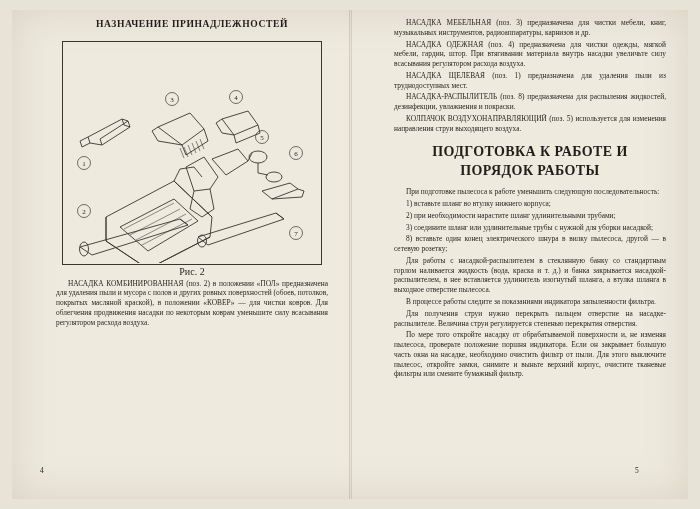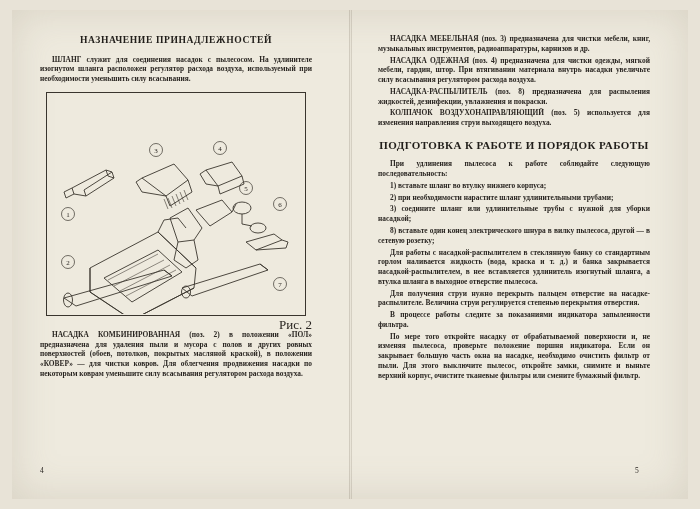--- a/index.html
+++ b/index.html
@@ -32,50 +32,50 @@
   .gutter {
     position: absolute;
     left: 349px;
     top: 10px;
     width: 3px;
     height: 489px;
     background: linear-gradient(to right, rgba(120,110,95,0.35), rgba(190,182,165,0.1), rgba(120,110,95,0.3));
   }
   .col {
     position: absolute;
-    top: 34px;
+    top: 18px;
     width: 272px;
     font-size: 7.4px;
     line-height: 1.32;
     color: #2a2622;
     text-align: justify;
+    margin-left: 16px;
   }
   .col-left { left: 40px; }
   .col-right { left: 378px; }
 
   h1.section {
     font-size: 9.6px;
     font-weight: bold;
     letter-spacing: 0.6px;
     text-align: center;
     margin: 0 0 8px 0;
     color: #211e1a;
   }
   h2.section {
-    font-size: 11px;
+    font-size: 14px;
     font-weight: bold;
     letter-spacing: 0.4px;
     text-align: center;
     margin: 10px 0 7px 0;
     color: #211e1a;
   }
   p {
     margin: 0 0 2px 0;
     text-indent: 12px;
-    font-weight: bold;
   }
 
   
   .figure {
     position: relative;
     width: 272px;
     height: 238px;
     margin: 6px 0 2px 0;
   }
   .fig-frame {
@@ -84,22 +84,22 @@
     top: 2px;
     width: 258px;
     height: 222px;
     border: 1.1px solid #3a352e;
   }
   .fig-caption {
     position: absolute;
     left: 0;
     top: 226px;
     width: 272px;
-    text-align: right;
-    font-size: 13px;
+    text-align: center;
+    font-size: 10px;
   }
   svg.drawing {
     position: absolute;
     left: 6px;
     top: 2px;
   }
   .pgnum {
     position: absolute;
     font-size: 7.5px;
     color: #2a2622;
@@ -112,21 +112,20 @@
 </style>
 </head>
 <body>
 
 <div class="page">
   <div class="paper"></div>
   <div class="gutter"></div>
 
   <div class="col col-left">
     <h1 class="section">НАЗНАЧЕНИЕ ПРИНАДЛЕЖНОСТЕЙ</h1>
-    <p>ШЛАНГ служит для соединения насадок с пылесосом. На удлинителе изогнутом шланга расположен регулятор расхода воздуха, используемый при необходимости уменьшить силу всасывания.</p>
 
     <div class="figure">
       <div class="fig-frame"></div>
       <svg class="drawing" width="258" height="222" viewBox="0 0 258 222">
         <g fill="none" stroke="#3a352e" stroke-width="0.9">
 
           <path d="M26 96 L60 78 L66 80 L68 86 L40 104 L28 102 Z"></path>
           <path d="M60 78 L62 84 L68 86"></path>
           <path d="M40 104 L38 98 L66 80"></path>
 
@@ -207,33 +206,34 @@
       </svg>
       <div class="fig-caption">Рис. 2</div>
     </div>
 
     <p>НАСАДКА КОМБИНИРОВАННАЯ (поз. 2) в положении «ПОЛ» предназначена для удаления пыли и мусора с полов и других ровных поверхностей (обоев, потолков, покрытых масляной краской), в положении «КОВЕР» — для чистки ковров. Для облегчения продвижения насадки по некоторым коврам уменьшите силу всасывания регулятором расхода воздуха.</p>
   </div>
 
   <div class="col col-right">
     <p>НАСАДКА МЕБЕЛЬНАЯ (поз. 3) предназначена для чистки мебели, книг, музыкальных инструментов, радиоаппаратуры, карнизов и др.</p>
     <p>НАСАДКА ОДЕЖНАЯ (поз. 4) предназначена для чистки одежды, мягкой мебели, гардин, штор. При втягивании материала внутрь насадки увеличьте силу всасывания регулятором расхода воздуха.</p>
+    <p>НАСАДКА ЩЕЛЕВАЯ (поз. 1) предназначена для удаления пыли из труднодоступных мест.</p>
     <p>НАСАДКА-РАСПЫЛИТЕЛЬ (поз. 8) предназначена для распыления жидкостей, дезинфекции, увлажнения и покраски.</p>
     <p>КОЛПАЧОК ВОЗДУХОНАПРАВЛЯЮЩИЙ (поз. 5) используется для изменения направления струи выходящего воздуха.</p>
 
     <h2 class="section">ПОДГОТОВКА К РАБОТЕ И ПОРЯДОК РАБОТЫ</h2>
 
     <div class="numlist">
-      <p>При удлинения пылесоса к работе соблюдайте следующую последовательность:</p>
+      <p>При подготовке пылесоса к работе уменьшить следующую последовательность:</p>
       <p>1) вставьте шланг во втулку нижнего корпуса;</p>
       <p>2) при необходимости нарастите шланг удлинительными трубами;</p>
       <p>3) соедините шланг или удлинительные трубы с нужной для уборки насадкой;</p>
       <p>8) вставьте один конец электрического шнура в вилку пылесоса, другой — в сетевую розетку;</p>
       <p>Для работы с насадкой-распылителем в стеклянную банку со стандартным горлом наливается жидкость (вода, краска и т. д.) и банка закрывается насадкой-распылителем, в нее вставляется удлинитель изогнутый шланга, а втулка шланга в выходное отверстие пылесоса.</p>
+      <p>В процессе работы следите за показаниями индикатора запыленности фильтра.</p>
       <p>Для получения струи нужно перекрыть пальцем отверстие на насадке-распылителе. Величина струи регулируется степенью перекрытия отверстия.</p>
-      <p>В процессе работы следите за показаниями индикатора запыленности фильтра.</p>
       <p>По мере того откройте насадку от обрабатываемой поверхности и, не изменяя пылесоса, проверьте положение поршня индикатора. Если он закрывает большую часть окна на насадке, необходимо очистить фильтр от пыли. Для этого выключите пылесос, откройте замки, снимите и выньте верхний корпус, очистите тканевые фильтры или смените бумажный фильтр.</p>
     </div>
   </div>
 
   <div class="pgnum pg-left">4</div>
   <div class="pgnum pg-right">5</div>
 </div>
 
 </body></html>

